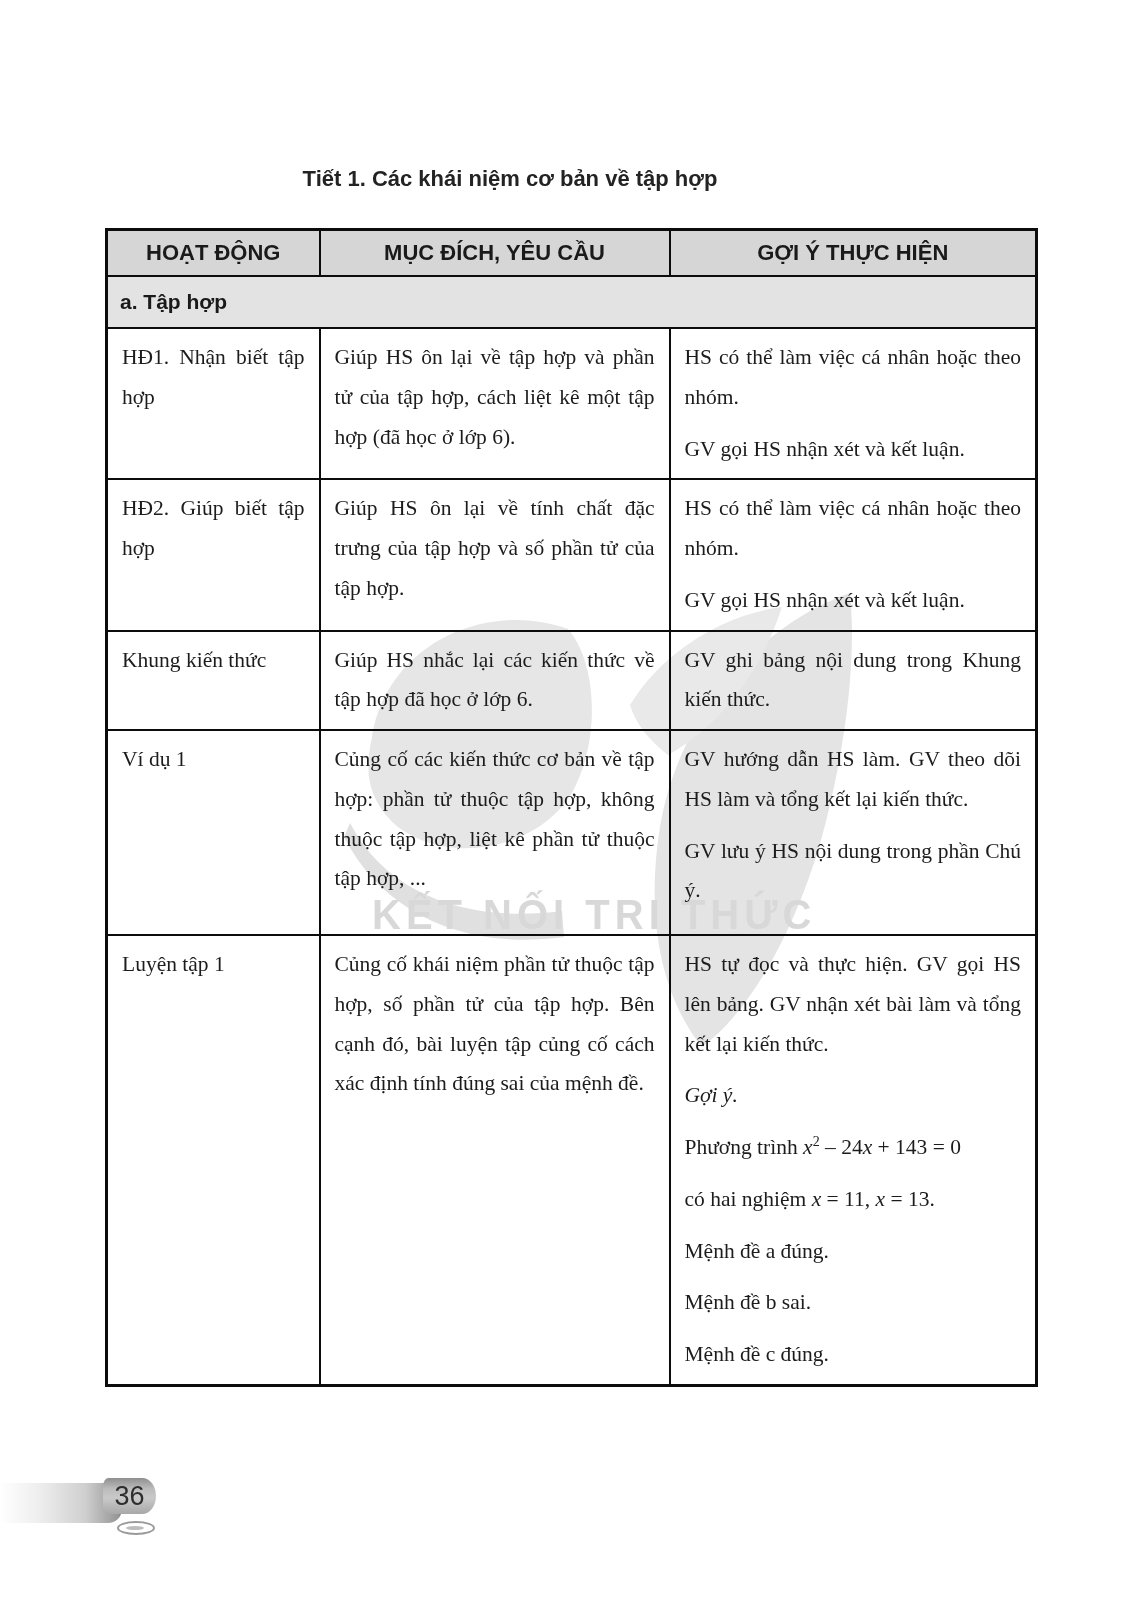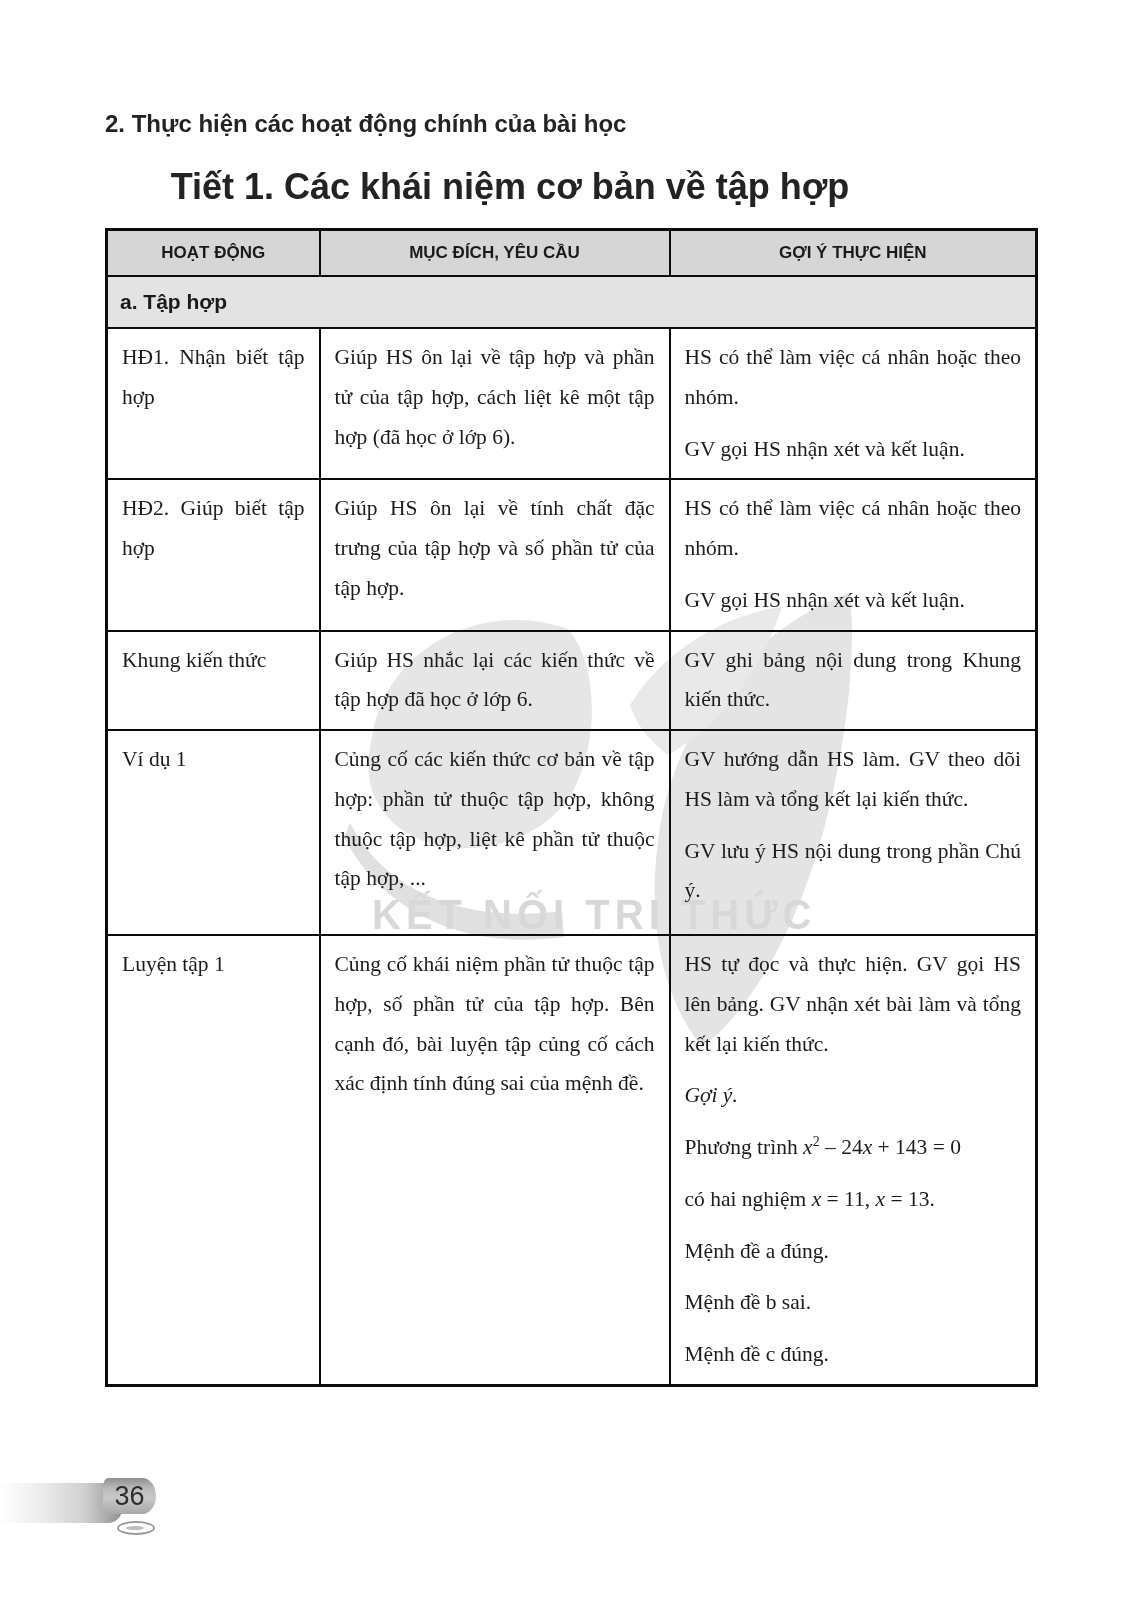--- a/index.html
+++ b/index.html
@@ -9,21 +9,21 @@
   }
   
   .section-heading{
     position:absolute;left:105px;top:110px;width:930px;
     font-family:"Liberation Sans","DejaVu Sans",sans-serif;
     font-size:24px;font-weight:700;color:#232323;
   }
   .lesson-title{
     position:absolute;left:0;top:166px;width:1020px;text-align:center;
     font-family:"Liberation Sans","DejaVu Sans",sans-serif;
-    font-size:36px;font-weight:700;color:#232323;
+    font-size:22px;font-weight:700;color:#232323;
   }
   
   .wm-leaf{position:absolute;left:330px;top:585px;z-index:0;}
   .wm-text{
     position:absolute;left:372px;top:893px;z-index:0;
     font-family:"Liberation Sans","DejaVu Sans",sans-serif;font-weight:700;
     line-height:1.05;white-space:nowrap;
   }
   .wm-line1{font-size:40px;letter-spacing:5px;color:#d8d8d8;transform:scaleY(1.05);}
   .wm-line2{font-size:53px;letter-spacing:13px;color:#dcdcdc;margin-top:6px;}
@@ -33,21 +33,21 @@
     border-collapse:collapse;table-layout:fixed;background:transparent;
   }
   .act-table col.c1{width:213px;}
   .act-table col.c2{width:350px;}
   .act-table col.c3{width:367px;}
   .act-table th,.act-table td{border:2px solid #0c0c0c;vertical-align:top;}
   .act-table{border:3px solid #0c0c0c;}
   .act-table th{
     height:40px;background:#d6d6d6;vertical-align:middle;text-align:center;
     font-family:"Liberation Sans","DejaVu Sans",sans-serif;
-    font-size:17px;font-weight:700;color:#1a1a1a;padding:2px 4px;
+    font-size:22px;font-weight:700;color:#1a1a1a;padding:2px 4px;
   }
   .section-row td{
     height:42px;background:#e3e3e3;vertical-align:middle;
     font-family:"Liberation Sans","DejaVu Sans",sans-serif;
     font-size:21px;font-weight:700;color:#1a1a1a;padding:4px 12px;margin-top:28px;
   }
   .act-table tbody.rows td{
     font-size:21.5px;line-height:1.85;padding:9px 14px;text-align:justify;
     background:transparent;
     margin-left:11px;
@@ -95,21 +95,20 @@
     <path d="M 42 152 C 56 62 152 14 238 44 C 266 76 272 152 242 208 C 206 266 118 280 68 242 C 38 216 34 188 42 152 Z" fill="#e6e6e6"></path>
     <path d="M 20 238 C 58 312 142 338 232 326 L 234 352 C 132 366 52 326 14 252 Z" fill="#e0e0e0"></path>
     <path d="M 520 8 C 428 40 348 132 330 242 C 315 334 332 412 372 462 C 424 424 474 330 498 228 C 518 146 526 68 520 8 Z" fill="#e4e4e4"></path>
     <path d="M 300 120 C 330 70 390 30 452 22 C 432 84 392 140 338 170 C 320 156 306 140 300 120 Z" fill="#e9e9e9"></path>
   </svg>
 
   <div class="wm-text">
     <div class="wm-line1">KẾT NỐI TRI THỨC</div>
   </div>
 
-  <div class="section-heading">2. Thực hiện các hoạt động chính của bài học</div>
   <div class="lesson-title">Tiết 1. Các khái niệm cơ bản về tập hợp</div>
 
   <table class="act-table">
     <colgroup>
         <col class="c1">
         <col class="c2">
         <col class="c3">
       </colgroup>
     <thead>
       <tr>

